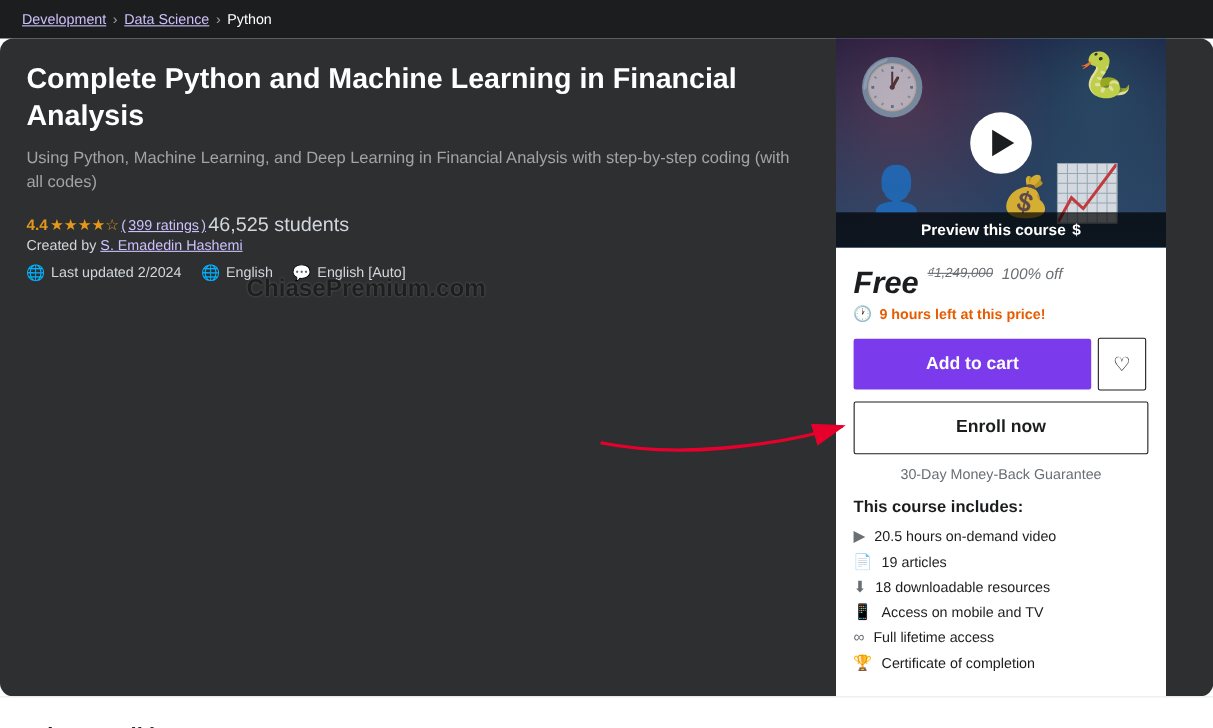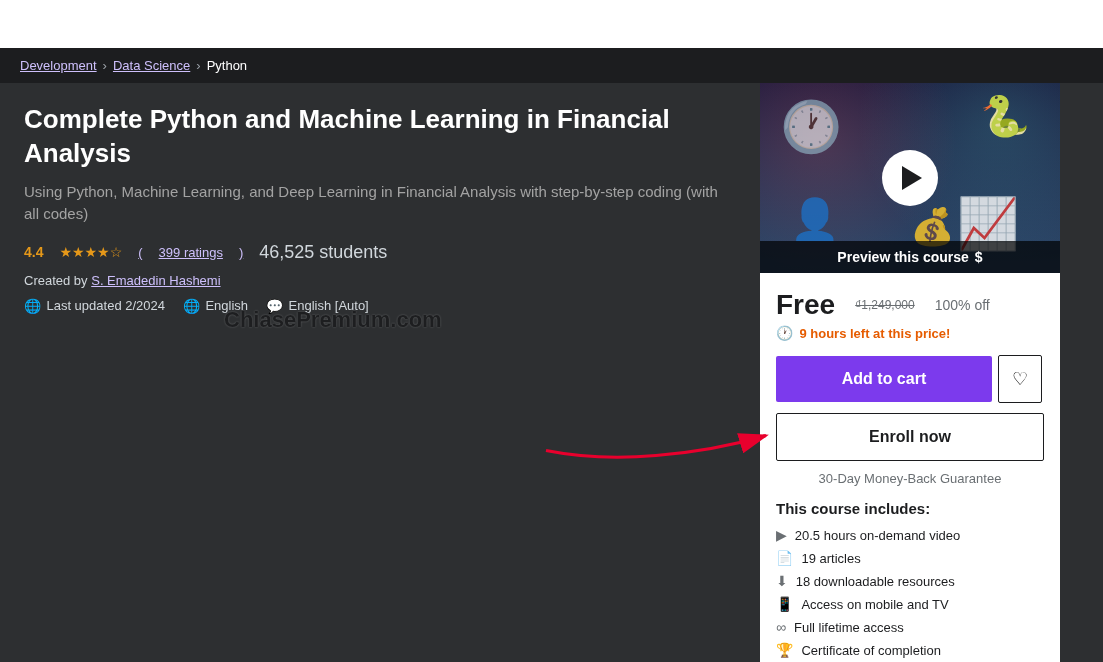--- a/index.html
+++ b/index.html
@@ -1,30 +1,30 @@
 <!DOCTYPE html>
 <html><head>
   <meta charset="utf-8">
   <style>
     * { box-sizing: border-box; margin: 0; padding: 0; }
     body { font-family: 'Segoe UI', Arial, sans-serif; background: #fff; font-size: 14px; color: #1c1d1f; }
 
-    .top-bar { background: #1c1d1f; color: #fff; padding: 10px 20px; display: flex; align-items: center; gap: 6px; font-size: 13px; margin-top: 48px; }
+    .top-bar { background: #1c1d1f; color: #fff; padding: 10px 20px; display: flex; align-items: center; gap: 6px; font-size: 13px; }
     .breadcrumb-separator { color: #9aa0a6; }
     .breadcrumb-item { color: #cec0fc; text-decoration: underline; cursor: pointer; }
     .breadcrumb-item.active { color: #fff; text-decoration: none; }
 
-    .main-layout { display: flex; background: #2d2f31; color: #fff; }
+    .main-layout { display: flex; background: #2d2f31; color: #fff; border-radius: 12px; }
     .course-info { flex: 1; padding: 20px 24px; max-width: 760px; }
     .sidebar { width: 300px; min-width: 300px; background: #fff; color: #1c1d1f; position: relative; }
 
     .course-title { font-size: 26px; font-weight: 700; line-height: 1.3; margin-bottom: 10px; }
     .course-subtitle { font-size: 15px; color: #a3a3a3; margin-bottom: 16px; line-height: 1.5; }
 
-    .rating-row { display: flex; align-items: center; gap: 16px; margin-bottom: 10px; flex-wrap: wrap; }
+    .rating-row { display: flex; align-items: center; gap: 2px; flex-wrap: wrap; }
     .rating-score { color: #e59819; font-weight: 700; }
     .stars { color: #e59819; font-size: 14px; }
     .rating-link { color: #cec0fc; text-decoration: underline; font-size: 13px; }
     .students-count { font-size: 18px; color: #d1d7dc; }
 
     .created-by { font-size: 13px; margin-bottom: 10px; color: #d1d7dc; }
     .created-by a { color: #cec0fc; text-decoration: underline; }
 
     .meta-row { display: flex; align-items: center; gap: 18px; font-size: 13px; color: #d1d7dc; flex-wrap: wrap; }
     .meta-item { display: flex; align-items: center; gap: 5px; }
@@ -35,21 +35,21 @@
     .preview-image { width: 100%; height: 100%; background: linear-gradient(135deg, #2d1b69 0%, #11998e 100%); display: flex; align-items: center; justify-content: center; position: relative; }
     .preview-bg { position: absolute; inset: 0; background: 
       radial-gradient(circle at 20% 30%, #ff6b6b33 0%, transparent 50%),
       radial-gradient(circle at 80% 20%, #4ecdc433 0%, transparent 50%),
       linear-gradient(180deg, #1a1a3e 0%, #2d4a6b 100%); }
     .play-btn { width: 56px; height: 56px; background: #fff; border-radius: 50%; display: flex; align-items: center; justify-content: center; z-index: 2; position: relative; }
     .play-triangle { width: 0; height: 0; border-top: 12px solid transparent; border-bottom: 12px solid transparent; border-left: 20px solid #1c1d1f; margin-left: 4px; }
     .preview-label { position: absolute; bottom: 0; left: 0; right: 0; background: rgba(0,0,0,0.7); color: #fff; text-align: center; padding: 8px; font-weight: 600; font-size: 14px; display: flex; align-items: center; justify-content: center; gap: 6px; }
 
     .sidebar-content { padding: 16px; }
-    .price-row { display: flex; align-items: center; gap: 20px; margin-bottom: 4px; }
+    .price-row { display: flex; align-items: flex-start; gap: 8px; margin-bottom: 4px; font-style: italic; }
     .price-free { font-size: 28px; font-weight: 700; }
     .price-original { font-size: 12px; color: #6a6f73; text-decoration: line-through; }
     .price-discount { font-size: 14px; color: #6a6f73; }
     .timer-row { display: flex; align-items: center; gap: 6px; color: #e65c00; font-size: 13px; font-weight: 600; margin-bottom: 14px; }
     .timer-icon { font-size: 14px; }
 
     .btn-add-cart { width: calc(100% - 52px); background: #7c3aed; color: #fff; border: none; padding: 14px; font-size: 16px; font-weight: 700; cursor: pointer; border-radius: 2px; }
     .btn-wishlist { width: 44px; background: #fff; border: 1px solid #1c1d1f; padding: 12px 10px; font-size: 18px; cursor: pointer; border-radius: 2px; margin-left: 6px; }
     .btn-row { display: flex; align-items: center; margin-bottom: 10px; }
     .btn-enroll { width: 100%; background: #fff; border: 1.5px solid #1c1d1f; color: #1c1d1f; padding: 14px; font-size: 16px; font-weight: 700; cursor: pointer; border-radius: 2px; position: relative; }

